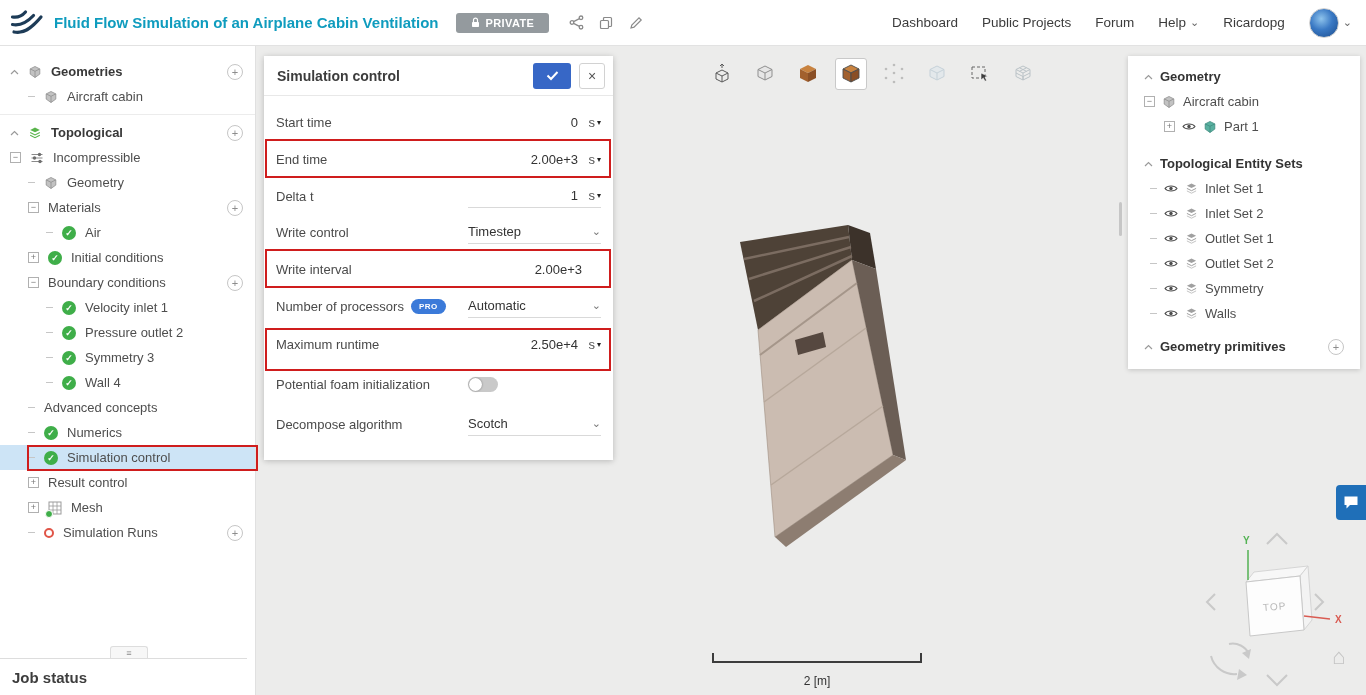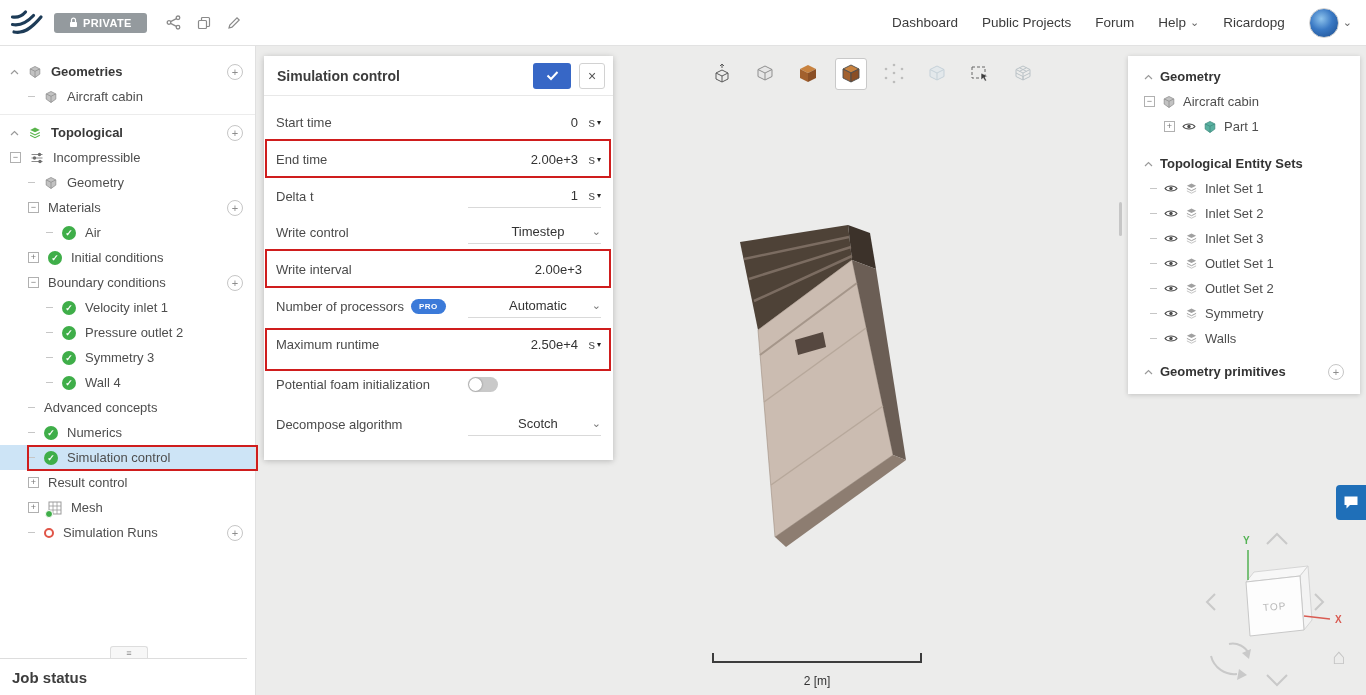--- a/index.html
+++ b/index.html
@@ -48,21 +48,21 @@
   .btn-close { width:26px; height:26px; background:#fff; border:1px solid #d2d2d2; border-radius:3px; color:#555; font-size:14px; display:flex; align-items:center; justify-content:center; cursor:pointer; }
   .rows { padding-top:8px; }
   .prow { display:flex; align-items:center; height:36px; padding:0 12px; font-size:13px; color:#4a4a4a; }
   .h38{height:38px} .h40{height:40px} .h42{height:36px}
   .plabel { white-space:nowrap; }
   .field { margin-left:auto; width:133px; display:flex; align-items:center; height:24px; color:#333; }
   .underlined { border-bottom:1px solid #d9d9d9; }
   .fvalue { flex:1; text-align:right; }
   .funit { width:12px; text-align:right; color:#555; margin-left:5px; }
   .fcaret { font-size:8px; color:#222; margin-left:2px; }
-  .selvalue { flex:1; text-align:center;margin-left:16px; }
+  .selvalue { flex:1; text-align:left; }
   .selcaret { font-size:11px; color:#777; }
   .badge-pro { display:inline-block; background:#3b7ad9; color:#fff; font-size:8px; font-weight:bold; letter-spacing:.5px; border-radius:8px; padding:3px 8px; margin-left:7px; }
   .toggle { width:30px; height:15px; border-radius:8px; background:#c9c9c9; position:relative; cursor:pointer; }
   .knob { position:absolute; left:1px; top:1px; width:13px; height:13px; border-radius:50%; background:#fff; box-shadow:0 0 2px rgba(0,0,0,.45); }
   .togglefield { justify-content:flex-start; }
 
   
   .viewport { position:absolute; left:256px; top:46px; right:0; bottom:0; background:#ececeb; }
   .vtoolbar { position:absolute; left:450px; top:12px; display:flex; gap:11px; }
   .vicon { width:32px; height:32px; display:flex; align-items:center; justify-content:center; border-radius:3px; cursor:pointer; }
@@ -96,20 +96,21 @@
 <body>
 
 <div class="header">
   <svg class="logo" width="34" height="28" viewBox="0 0 34 28">
     <g stroke="#1d3b57" stroke-width="3.2" fill="none" stroke-linecap="round">
       <path d="M4 23c9 2 17-3 27-15"></path>
       <path d="M2.5 15.5c8 1.5 14-1.5 21-9"></path>
       <path d="M2.5 8c6 1 9.5-1 13-5"></path>
     </g>
   </svg>
+  <span class="proj-title">Fluid Flow Simulation of an Airplane Cabin Ventilation</span>
   <span class="badge-private">
     <svg width="9" height="11" viewBox="0 0 9 11">
         <rect x="1" y="5" width="7" height="5" rx="0.8" fill="#fff"></rect>
         <path d="M2.5 5V3.2a2 2 0 014 0V5" stroke="#fff" stroke-width="1.2" fill="none"></path>
       </svg>
     <span>PRIVATE</span>
   </span>
   <span class="hicon">
     <svg width="15" height="15" viewBox="0 0 15 15" fill="none" stroke="#8a8a8a" stroke-width="1.3">
         <circle cx="12" cy="2.8" r="1.8"></circle>
@@ -554,33 +555,20 @@
     <span class="dash"></span>
     <svg width="14" height="11" viewBox="0 0 14 11">
         <path d="M1 5.5C3.4 2.2 10.6 2.2 13 5.5 10.6 8.8 3.4 8.8 1 5.5z" fill="none" stroke="#4d4d4d" stroke-width="1.1"></path>
         <circle cx="7" cy="5.5" r="1.7" fill="#4d4d4d"></circle>
       </svg>
     <svg class="ticon" width="13" height="13" viewBox="0 0 13 13">
         <path d="M6.5 1.5l4.6 2.3-4.6 2.3-4.6-2.3z" fill="#a0a0a0"></path>
         <path d="M1.9 6.4l4.6 2.3 4.6-2.3" fill="none" stroke="#a0a0a0"></path>
         <path d="M1.9 8.9l4.6 2.3 4.6-2.3" fill="none" stroke="#c4c4c4"></path>
       </svg>
-    <span class="tlabel">Inlet Set 3</span>
-  </div>
-  <div class="rrow rp22">
-    <span class="dash"></span>
-    <svg width="14" height="11" viewBox="0 0 14 11">
-        <path d="M1 5.5C3.4 2.2 10.6 2.2 13 5.5 10.6 8.8 3.4 8.8 1 5.5z" fill="none" stroke="#4d4d4d" stroke-width="1.1"></path>
-        <circle cx="7" cy="5.5" r="1.7" fill="#4d4d4d"></circle>
-      </svg>
-    <svg class="ticon" width="13" height="13" viewBox="0 0 13 13">
-        <path d="M6.5 1.5l4.6 2.3-4.6 2.3-4.6-2.3z" fill="#a0a0a0"></path>
-        <path d="M1.9 6.4l4.6 2.3 4.6-2.3" fill="none" stroke="#a0a0a0"></path>
-        <path d="M1.9 8.9l4.6 2.3 4.6-2.3" fill="none" stroke="#c4c4c4"></path>
-      </svg>
     <span class="tlabel">Outlet Set 1</span>
   </div>
   <div class="rrow rp22">
     <span class="dash"></span>
     <svg width="14" height="11" viewBox="0 0 14 11">
         <path d="M1 5.5C3.4 2.2 10.6 2.2 13 5.5 10.6 8.8 3.4 8.8 1 5.5z" fill="none" stroke="#4d4d4d" stroke-width="1.1"></path>
         <circle cx="7" cy="5.5" r="1.7" fill="#4d4d4d"></circle>
       </svg>
     <svg class="ticon" width="13" height="13" viewBox="0 0 13 13">
         <path d="M6.5 1.5l4.6 2.3-4.6 2.3-4.6-2.3z" fill="#a0a0a0"></path>

